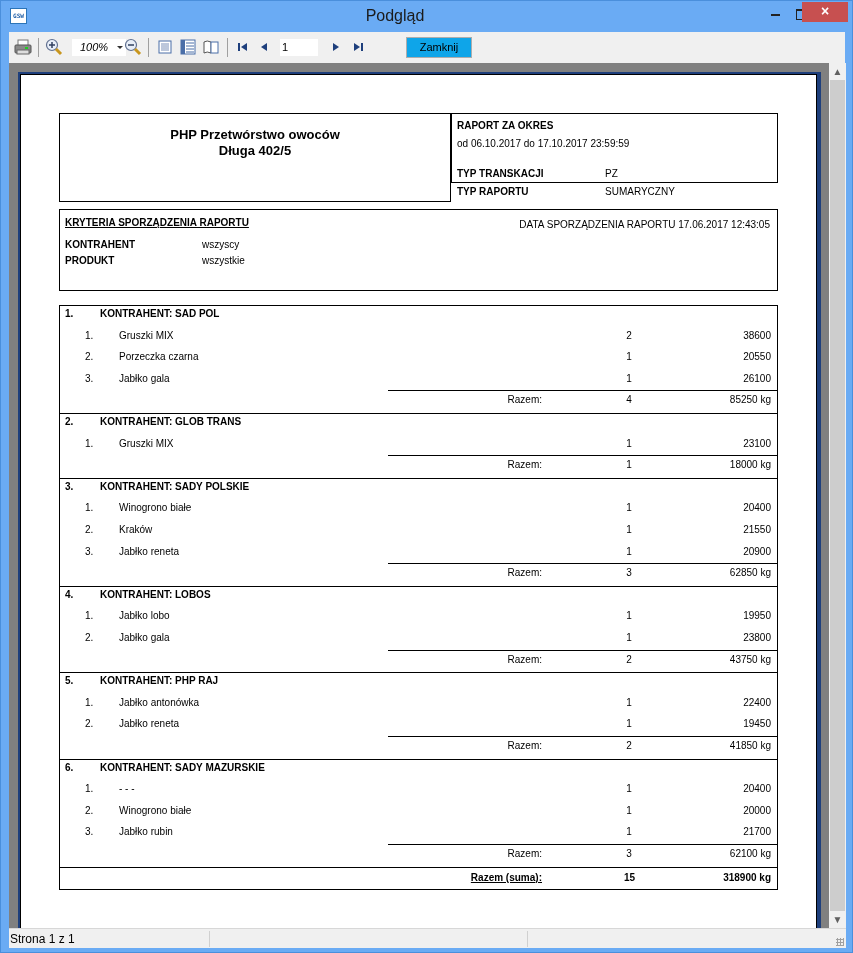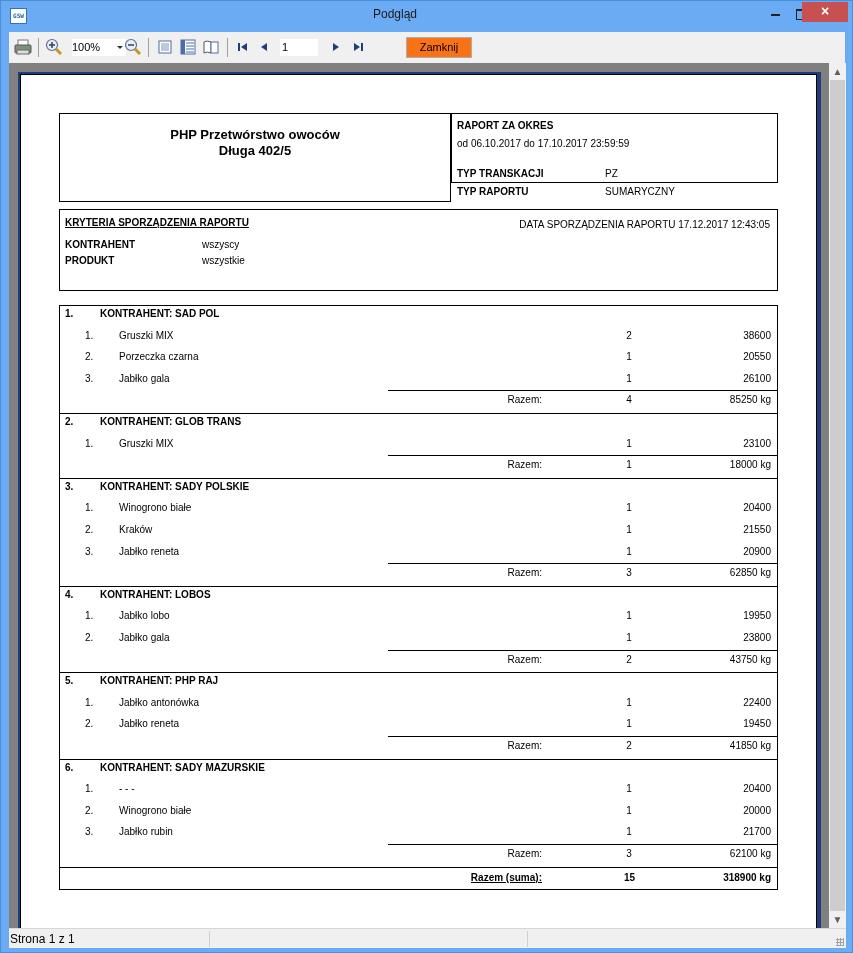--- a/index.html
+++ b/index.html
@@ -1,35 +1,35 @@
 <!DOCTYPE html>
 <html><head>
 <meta charset="utf-8">
 <style>
   * { box-sizing: border-box; margin: 0; padding: 0; }
   html, body { width: 853px; height: 953px; overflow: hidden; background: #6aabf4; font-family: "Liberation Sans", sans-serif; }
   .window { position: absolute; left: 0; top: 0; width: 853px; height: 953px; background: #6aabf4; border: 1px solid #4a8fdc; }
   .titlebar { position: absolute; left: 0; top: 0; width: 853px; height: 31px; }
   .app-icon { position: absolute; left: 9px; top: 7px; width: 17px; height: 16px; background: #fff; border: 1px solid #2b74b8; font-size: 6px; font-weight: bold; color: #1f5fa8; text-align: center; line-height: 14px; font-family: "DejaVu Sans Mono", monospace; }
-  .title { position: absolute; left: 0; width: 788px; top: 6px; text-align: center; font-size: 12px; color: #1b1b1b; }
+  .title { position: absolute; left: 0; width: 788px; top: 6px; text-align: center; font-size: 16px; color: #1b1b1b; }
   .win-btn { position: absolute; top: 1px; height: 20px; }
   .min-btn { left: 762px; width: 26px; }
   .min-btn::after { content: ""; position: absolute; left: 8px; top: 12px; width: 9px; height: 2px; background: #222; }
   .max-btn { left: 788px; width: 26px; }
   .max-btn::after { content: ""; position: absolute; left: 7px; top: 7px; width: 10px; height: 8px; border: 1px solid #222; border-top-width: 2px; }
   .close-btn { left: 801px; width: 46px; background: #c75050; top: 1px; height: 20px; }
   .close-btn span { position: absolute; left: 0; width: 46px; top: 1px; text-align: center; color: #fff; font-size: 14px; font-weight: bold; }
 
   .toolbar { position: absolute; left: 8px; top: 31px; width: 836px; height: 31px; background: #f0f0f0; }
   .tb-icon { position: absolute; top: 6px; width: 18px; height: 18px; }
   .tb-sep { position: absolute; top: 6px; width: 1px; height: 19px; background: #a0a0a0; }
-  .zoom-select { position: absolute; left: 63px; top: 7px; width: 54px; height: 17px; background: #fff; font-size: 11px; color: #000; padding-left: 0; line-height: 17px; }
+  .zoom-select { position: absolute; left: 63px; top: 7px; width: 54px; height: 17px; background: #fff; font-size: 11px; color: #000; padding-left: 8px; line-height: 17px; font-style: italic; }
   .zoom-select .arrow { position: absolute; right: 3px; top: 7px; width: 0; height: 0; border-left: 3px solid transparent; border-right: 3px solid transparent; border-top: 3px solid #333; }
   .page-input { position: absolute; left: 271px; top: 7px; width: 38px; height: 17px; background: #fff; font-size: 11px; line-height: 17px; padding-left: 2px; color: #000; }
-  .close-preview { position: absolute; left: 397px; top: 5px; width: 66px; height: 21px; background: #f97316; border: 1px solid #adadad; font-size: 11px; text-align: center; line-height: 19px; color: #000; }
+  .close-preview { position: absolute; left: 397px; top: 5px; width: 66px; height: 21px; background: #0ea5e9; border: 1px solid #adadad; font-size: 11px; text-align: center; line-height: 19px; color: #000; }
 
   .viewer { position: absolute; left: 8px; top: 62px; width: 820px; height: 865px; background: #808080; }
   .page-border { position: absolute; left: 9px; top: 9px; width: 803px; height: 870px; background: #1e3f7c; }
   .page { position: absolute; left: 2px; top: 2px; width: 797px; height: 868px; background: #fff; border: 1px solid #000; border-bottom: none; }
 
   .scrollbar { position: absolute; left: 828px; top: 62px; width: 17px; height: 865px; background: #f0f0f0; }
   .scroll-up { position: absolute; left: 0; top: 0; width: 17px; height: 17px; color: #606060; font-size: 10px; text-align: center; line-height: 17px; }
   .scroll-thumb { position: absolute; left: 1px; top: 17px; width: 15px; height: 831px; background: #cdcdcd; }
   .scroll-down { position: absolute; left: 0; bottom: 0; width: 17px; height: 17px; color: #606060; font-size: 10px; text-align: center; line-height: 17px; }
 
@@ -162,21 +162,21 @@
           <span class="l bold" style="top:6px">RAPORT  ZA OKRES</span>
           <span class="l" style="top:24px">od  06.10.2017  do  17.10.2017 23:59:59</span>
           <span class="l bold" style="top:54px">TYP TRANSKACJI</span>
           <span class="v" style="top:54px">PZ</span>
           <span class="l bold" style="top:72px">TYP RAPORTU</span>
           <span class="v" style="top:72px">SUMARYCZNY</span>
         </div>
 
         <div class="box criteria">
           <span class="abs bold u" style="left:5px;top:7px">KRYTERIA SPORZĄDZENIA RAPORTU</span>
-          <span class="abs" style="right:7px;top:9px">DATA SPORZĄDZENIA RAPORTU 17.12.2017 12:43:05</span>
+          <span class="abs" style="right:7px;top:9px">DATA SPORZĄDZENIA RAPORTU 17.06.2017 12:43:05</span>
           <span class="abs bold" style="left:5px;top:29px">KONTRAHENT</span>
           <span class="abs" style="left:142px;top:29px">wszyscy</span>
           <span class="abs bold" style="left:5px;top:45px">PRODUKT</span>
           <span class="abs" style="left:142px;top:45px">wszystkie</span>
         </div>
 
         <div class="box report-table" id="report-table" style="height: 584.6px;">
             <div class="section" style="top: 0px; height: 108px;">
               <div class="row" style="top: 0px;">
                 <span class="c-no bold">1.</span>

